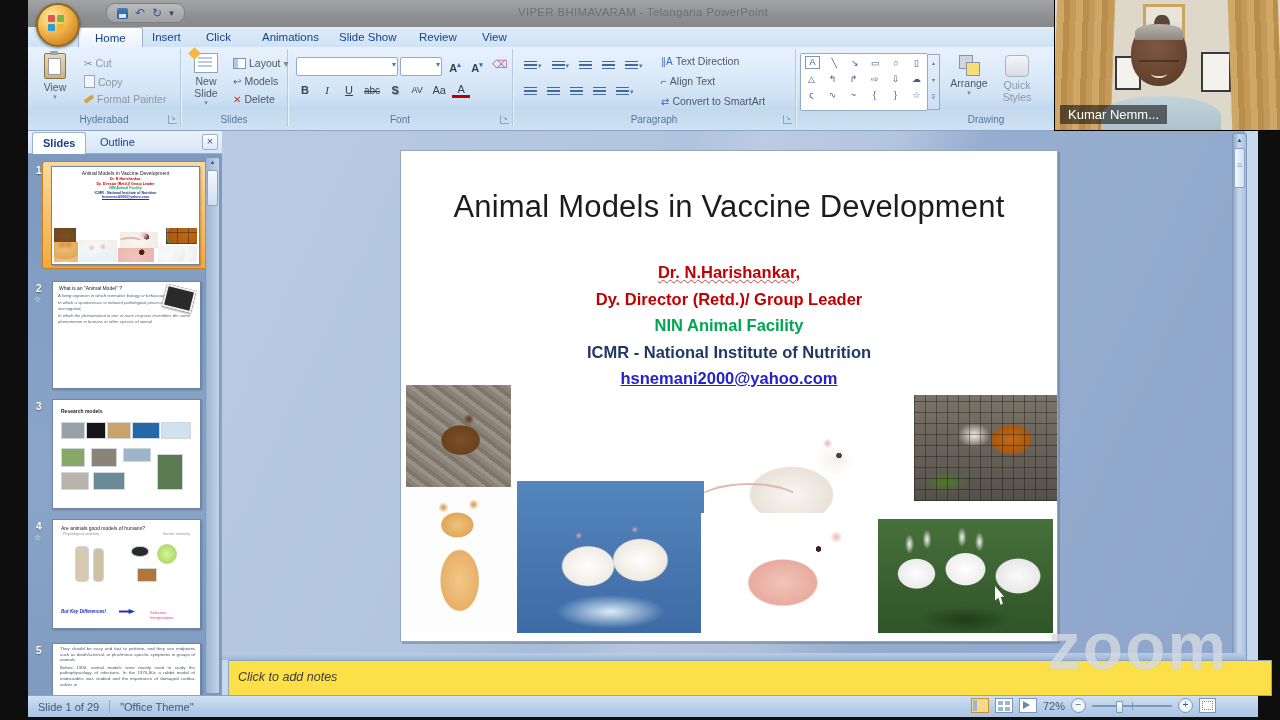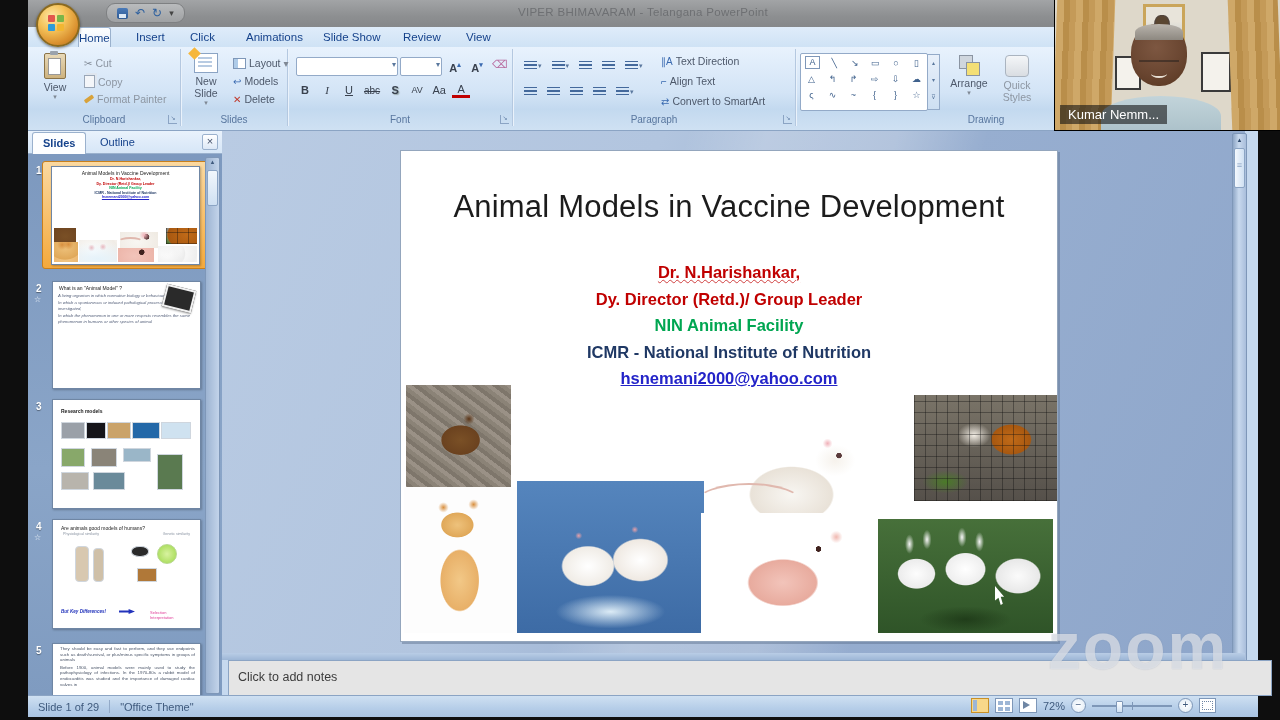--- a/index.html
+++ b/index.html
@@ -18,21 +18,21 @@
   .og1{background:#e2574c;} .og2{background:#7ab648;} .og3{background:#2f9bd8;} .og4{background:#f2b632;}
   .qat{position:absolute;left:78px;top:3px;display:flex;align-items:center;gap:7px;height:18px;
     background:linear-gradient(#b9bbbd,#9fa1a3);border-radius:9px;padding:0 10px;border:1px solid #7e8082;}
   .qat .gl{font-size:12px;color:#2c5f9e;line-height:14px;}
   .ic-save{width:11px;height:11px;background:linear-gradient(#4a7ab8,#2e5a94);border-radius:2px;position:relative;}
   .ic-save:after{content:"";position:absolute;left:2px;bottom:1px;width:7px;height:4px;background:#dce8f4;}
   .qat-more{font-size:9px;color:#444;}
 
   
   .tabrow{position:absolute;left:0;top:27px;width:100%;height:20px;background:linear-gradient(#dfecfa,#cfe2f5);}
-  .tab{position:absolute;top:0;height:20px;line-height:20px;padding:0 0;font-size:11.5px;color:#15428b;}
+  .tab{position:absolute;top:0;height:20px;line-height:20px;padding:0 16px;font-size:11.5px;color:#15428b;}
   .tab.active{background:linear-gradient(#fdfeff,#e8f1fb);border:1px solid #9ab1cd;border-bottom:none;border-radius:3px 3px 0 0;top:0;}
 
   
   .ribbon{position:absolute;left:0;top:47px;width:100%;height:83px;
     background:linear-gradient(#e8f2fd,#d3e4f6 55%,#c3d9ef 75%,#cfe1f3);border-bottom:1px solid #8ba4c4;}
   .rgroup{position:absolute;top:2px;height:77px;border-right:1px solid #b4c8e0;box-shadow:1px 0 0 #eaf2fb;}
   .rg-label{position:absolute;bottom:1px;left:0;right:0;text-align:center;font-size:10px;color:#58769e;}
   .launcher{position:absolute;bottom:2px;right:3px;width:8px;height:8px;border:1px solid #8ba4c4;border-top:none;border-right:none;font-size:6px;color:#58769e;line-height:7px;text-align:center;}
   .bigbtn{position:absolute;top:4px;width:42px;text-align:center;font-size:10.5px;color:#4d586a;}
   .bigbtn .bb-ico{margin:0 auto 2px auto;}
@@ -160,21 +160,21 @@
 
   
   .vscroll{position:absolute;left:1204px;top:133px;width:13px;height:560px;background:linear-gradient(90deg,#8ea6c6,#c8d9ee 45%,#a9bedb);border:1px solid #7e97b8;border-radius:2px;}
   .vs-btn{position:absolute;left:0;right:0;text-align:center;font-size:6px;color:#2f4a6e;line-height:12px;height:12px;}
   .vs-thumb{position:absolute;left:1px;right:1px;top:14px;height:38px;background:linear-gradient(90deg,#f4f9fe,#cfe0f2);border:1px solid #8ba4c4;border-radius:2px;}
   .vs-thumb:after{content:"≡";position:absolute;left:0;right:0;top:11px;text-align:center;font-size:9px;color:#8ba4c4;}
   .vs-dbl{line-height:7px;height:14px;padding-top:2px;border-top:1px solid #8ba4c4;background:linear-gradient(#e6effa,#c6d9ee);}
 
   
   .splitter{position:absolute;left:194px;top:653px;width:1023px;height:7px;background:linear-gradient(#b9cde6,#9db6d6);}
-  .notes{position:absolute;left:200px;top:660px;width:1042px;height:34px;background:#e5e5e5;border:1px solid #8ba4c4;}
+  .notes{position:absolute;left:200px;top:660px;width:1042px;height:34px;background:#fde047;border:1px solid #8ba4c4;font-style:italic;}
   .notes-text{position:absolute;left:9px;top:9px;font-size:12.5px;color:#3c3c3c;}
 
   
   .statusbar{position:absolute;left:0;bottom:0;width:100%;height:21px;background:linear-gradient(#cfe0f2,#b5cde8 60%,#aac4e2);border-top:1px solid #8ba4c4;font-size:11px;color:#3f5a7d;}
   .sb-left{position:absolute;left:10px;top:4px;display:flex;gap:10px;align-items:center;}
   .sb-sep{width:1px;height:13px;background:#93aac8;}
   .sb-right{position:absolute;right:42px;top:2px;display:flex;gap:6px;align-items:center;}
   .vwbtn{width:16px;height:13px;border:1px solid #7e97b8;background:#fff;position:relative;}
   .vwbtn.active{background:#f8d88a;border-color:#c89028;}
   .vw-normal:after{content:"";position:absolute;left:1px;top:1px;bottom:1px;width:4px;background:#9db6d6;}
@@ -266,21 +266,21 @@
         <span>Cut</span>
       </div>
       <div class="smallrow" style="left:56px;top:26px">
         <span class="ic-copy"></span>
         <span>Copy</span>
       </div>
       <div class="smallrow" style="left:56px;top:44px">
         <span class="ic-brush"></span>
         <span>Format Painter</span>
       </div>
-      <div class="rg-label">Clipboard</div>
+      <div class="rg-label">Hyderabad</div>
       <div class="launcher">↘</div>
     </div>
 
     <div class="rgroup" style="left:153px;width:106px">
       <div class="bigbtn" style="left:4px">
         <div class="bb-ico ic-newslide"></div>
         <span>New Slide</span>
         <div style="font-size:7px;color:#7f8894">▾</div>
       </div>
       <div class="smallrow" style="left:52px;top:8px;color:#4d586a">

